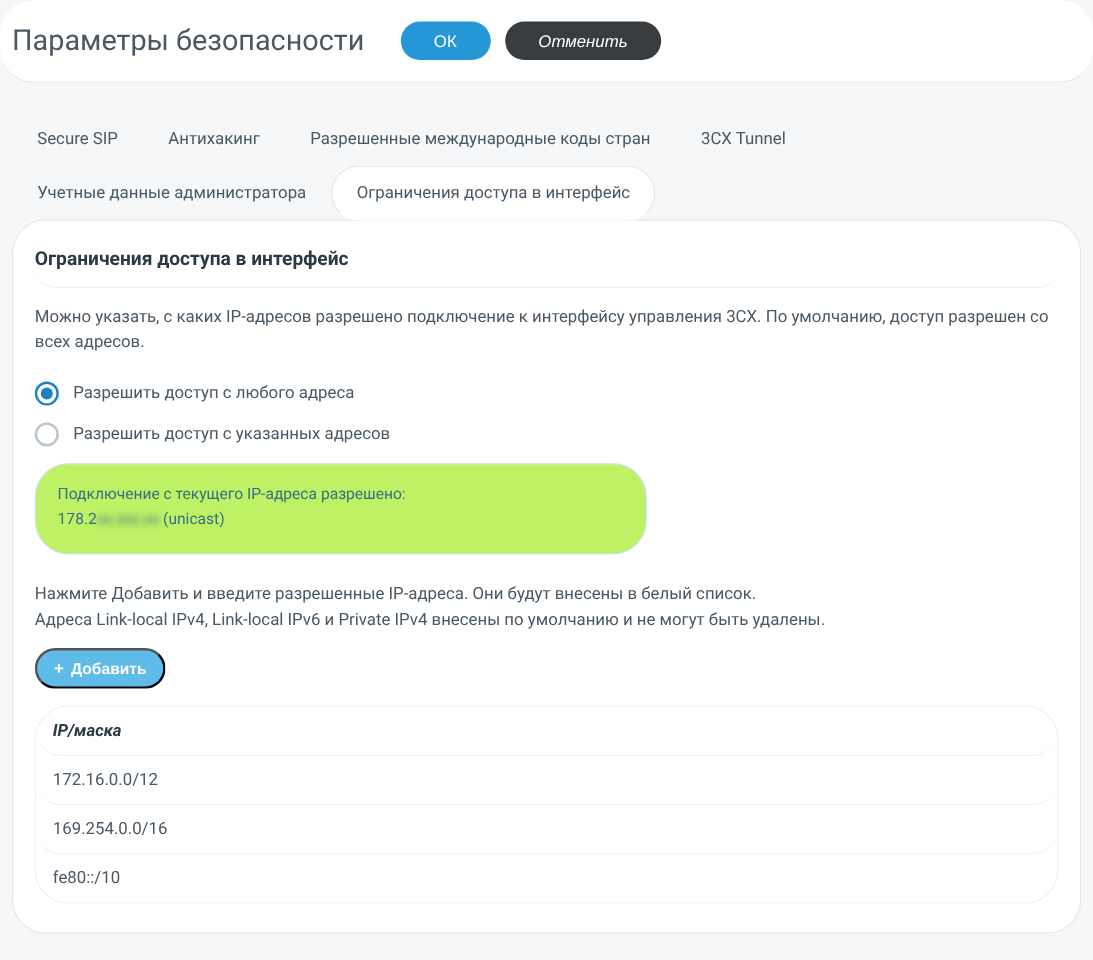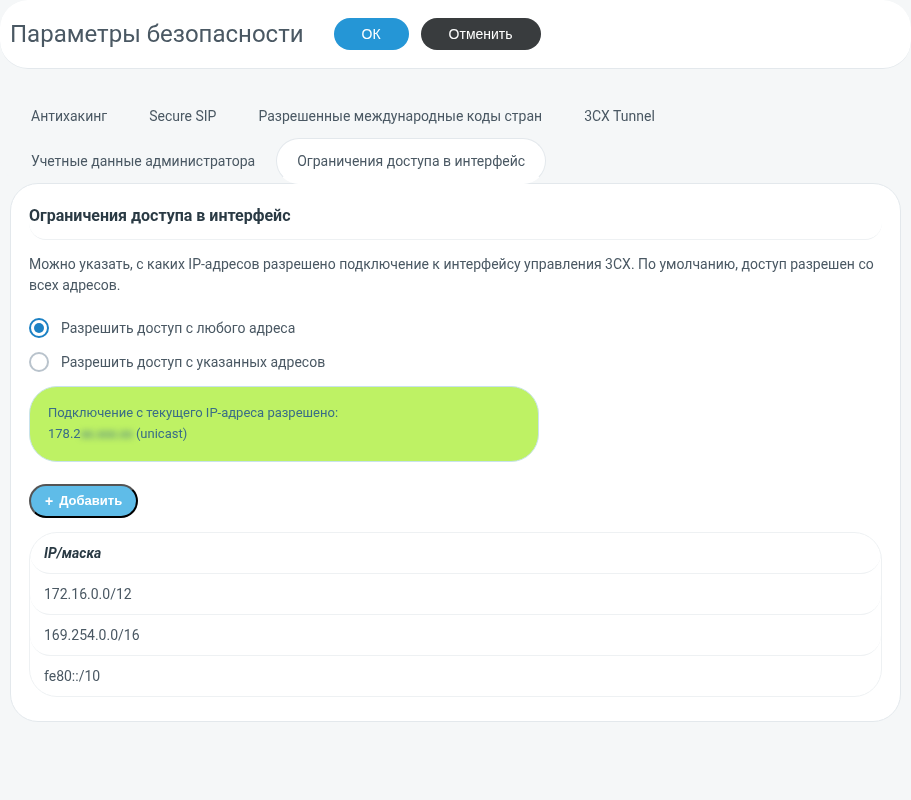--- a/index.html
+++ b/index.html
@@ -156,26 +156,26 @@
       border-bottom: 1px solid #eef1f3;
     }
     .ip-table-row:last-child { border-bottom: none; }
   </style>
 </head>
 <body>
 
 <div class="header-bar">
   <h1 class="page-title">Параметры безопасности</h1>
   <button class="btn btn-primary">ОК</button>
-  <button class="btn btn-dark" style="margin-left:-18px;">Отменить</button>
+  <button class="btn btn-dark" style="margin-left:-18px;font-style:italic;">Отменить</button>
 </div>
 
 <div class="tabs-row">
+  <div class="tab">Secure SIP</div>
   <div class="tab">Антихакинг</div>
-  <div class="tab">Secure SIP</div>
   <div class="tab">Разрешенные международные коды стран</div>
   <div class="tab">3CX Tunnel</div>
   <div class="tab">Учетные данные администратора</div>
   <div class="tab active">Ограничения доступа в интерфейс</div>
 </div>
 
 <div class="panel-wrap">
   <div class="panel">
     <div class="panel-heading">Ограничения доступа в интерфейс</div>
     <div class="desc-text">Можно указать, с каких IP-адресов разрешено подключение к интерфейсу управления 3CX. По умолчанию, доступ разрешен со всех адресов.</div>
@@ -191,20 +191,24 @@
       <span>Разрешить доступ с указанных адресов</span>
     </div>
 
     <div class="info-callout">
       <div>Подключение с текущего IP-адреса разрешено:</div>
       <div>
         <span>178.2</span><span class="ip-blur">xx.xxx.xx</span><span> (unicast)</span>
       </div>
     </div>
 
+    <div class="instr-text">
+      <div>Нажмите Добавить и введите разрешенные IP-адреса. Они будут внесены в белый список.</div>
+      <div>Адреса Link-local IPv4, Link-local IPv6 и Private IPv4 внесены по умолчанию и не могут быть удалены.</div>
+    </div>
 
     <button class="btn-add">
       <span class="plus">+</span>
       <span>Добавить</span>
     </button>
 
     <div class="ip-table">
       <div class="ip-table-header">IP/маска</div>
       <div class="ip-table-row">172.16.0.0/12</div>
       <div class="ip-table-row">169.254.0.0/16</div>

